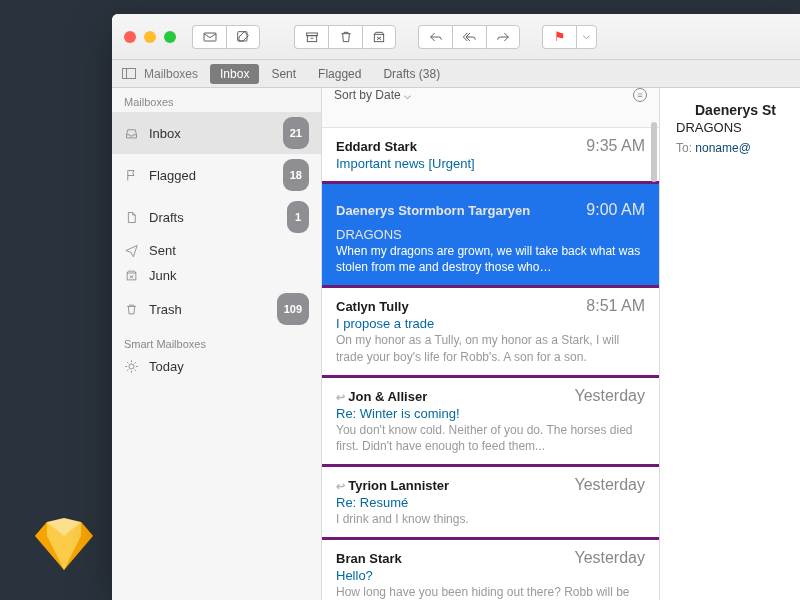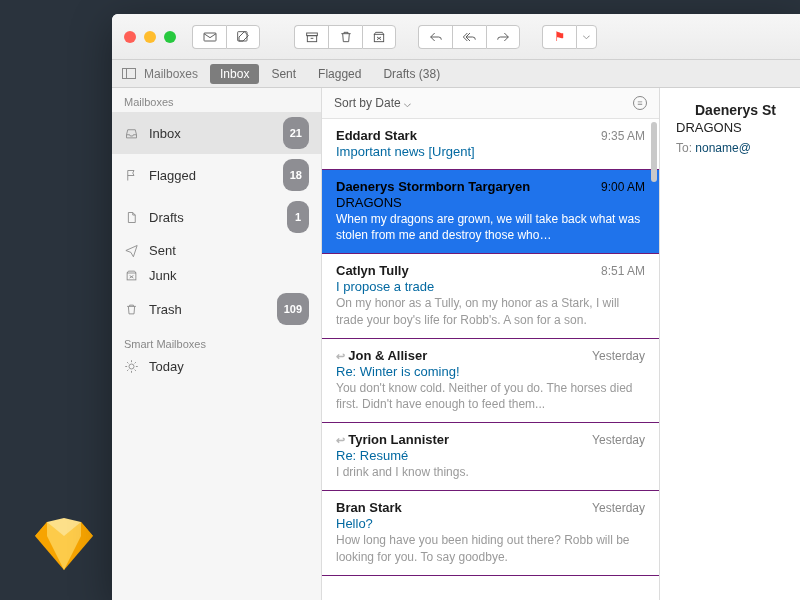--- a/index.html
+++ b/index.html
@@ -30,30 +30,30 @@
 .main{ display:flex; height:calc(100% - 74px);}
 .sidebar{ width:210px; background:#f6f6f6; border-right:1px solid #dcdcdc; overflow:hidden;}
 .sb-head{ font-size:11px; color:#888; padding:8px 12px 4px;}
 .sb-item{ display:flex; align-items:center; padding:5px 12px; font-size:13px; color:#333; gap:10px;}
 .sb-item.sel{ background:#e4e4e4;}
 .sb-item .lbl{ flex:1;}
 .badge{ background:#8e8e93; color:#fff; font-size:11px; font-weight:600; padding:10px 7px; border-radius:9px; min-width:22px; text-align:center;}
 .sb-ico{ width:15px; height:15px; stroke:#888; fill:none; stroke-width:1.4;}
 
 .listcol{ width:338px; border-right:1px solid #dcdcdc; display:flex; flex-direction:column; position:relative;}
-.list-head{ height:31px; border-bottom:1px solid #e3e3e3; display:flex; align-items:center; padding:0 12px; font-size:12px; color:#555; justify-content:space-between; background:#fafafa;}
+.list-head{ height:40px; border-bottom:1px solid #e3e3e3; display:flex; padding:0 12px; font-size:12px; color:#555; justify-content:space-between; background:#fafafa;}
 .list{ overflow-y:auto; flex:1;}
-.msg{ padding:9px 14px 10px; border-bottom:1px solid #701a75;}
+.msg{ padding:9px 14px 10px; border-bottom:3px solid #701a75;}
 .msg .row1{ display:flex; justify-content:space-between; align-items:baseline;}
 .msg .from{ font-weight:700; font-size:13px; color:#1a1a1a;}
-.msg .time{ font-size:12px; color:#888;}
+.msg .time{ font-size:16px; color:#888;}
 .msg .subj{ font-size:13px; color:#0369a1; margin-top:1px;}
 .msg .prev{ font-size:12px; color:#9a9a9a; line-height:1.35; margin-top:1px;}
 .msg.sel{ background:#1f73eb;}
-.msg.sel .from,.msg.sel .time,.msg.sel .subj{ color:#000000;}
+.msg.sel .from,.msg.sel .time,.msg.sel .subj{ color:#e5e5e5;margin-top:8px;}
 .msg.sel .prev{ color:#ffffff;}
 .reply-ind{ color:#b8b8b8; font-size:11px; margin-right:3px;}
 .scroll-thumb{ position:absolute; right:2px; top:34px; width:6px; height:60px; background:#c9c9c9; border-radius:3px;}
 
 .reader{ flex:1; padding:14px 0 0 16px; overflow:hidden;}
 .rd-from{ font-weight:700; font-size:14px; color:#222;padding-left:19px;}
 .rd-subj{ font-size:13px; color:#222; margin-top:2px;}
 .rd-to{ font-size:12px; color:#888; margin-top:6px;}
 .rd-to .em{ color:#0c4a6e;}
 

